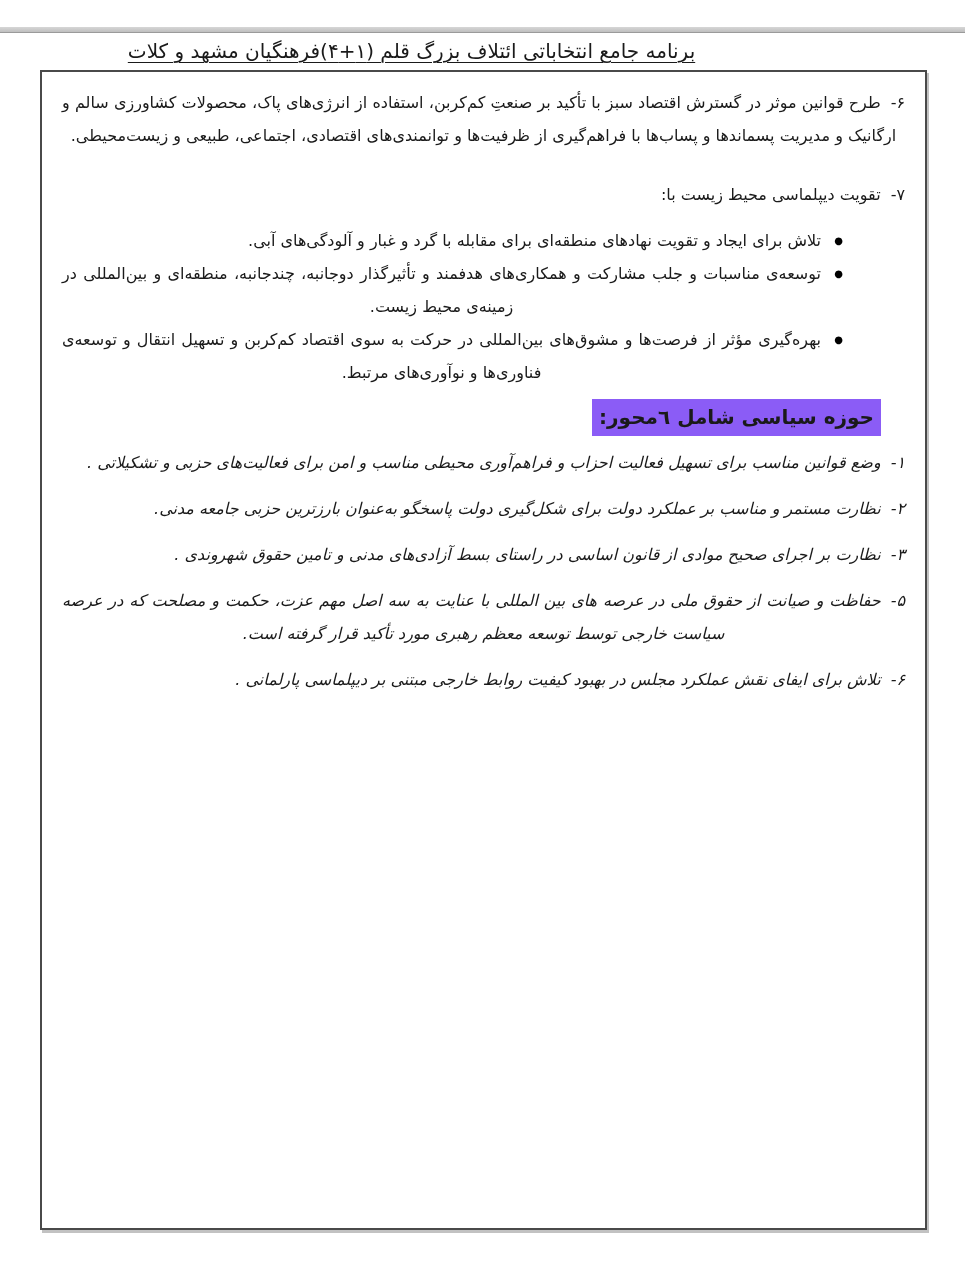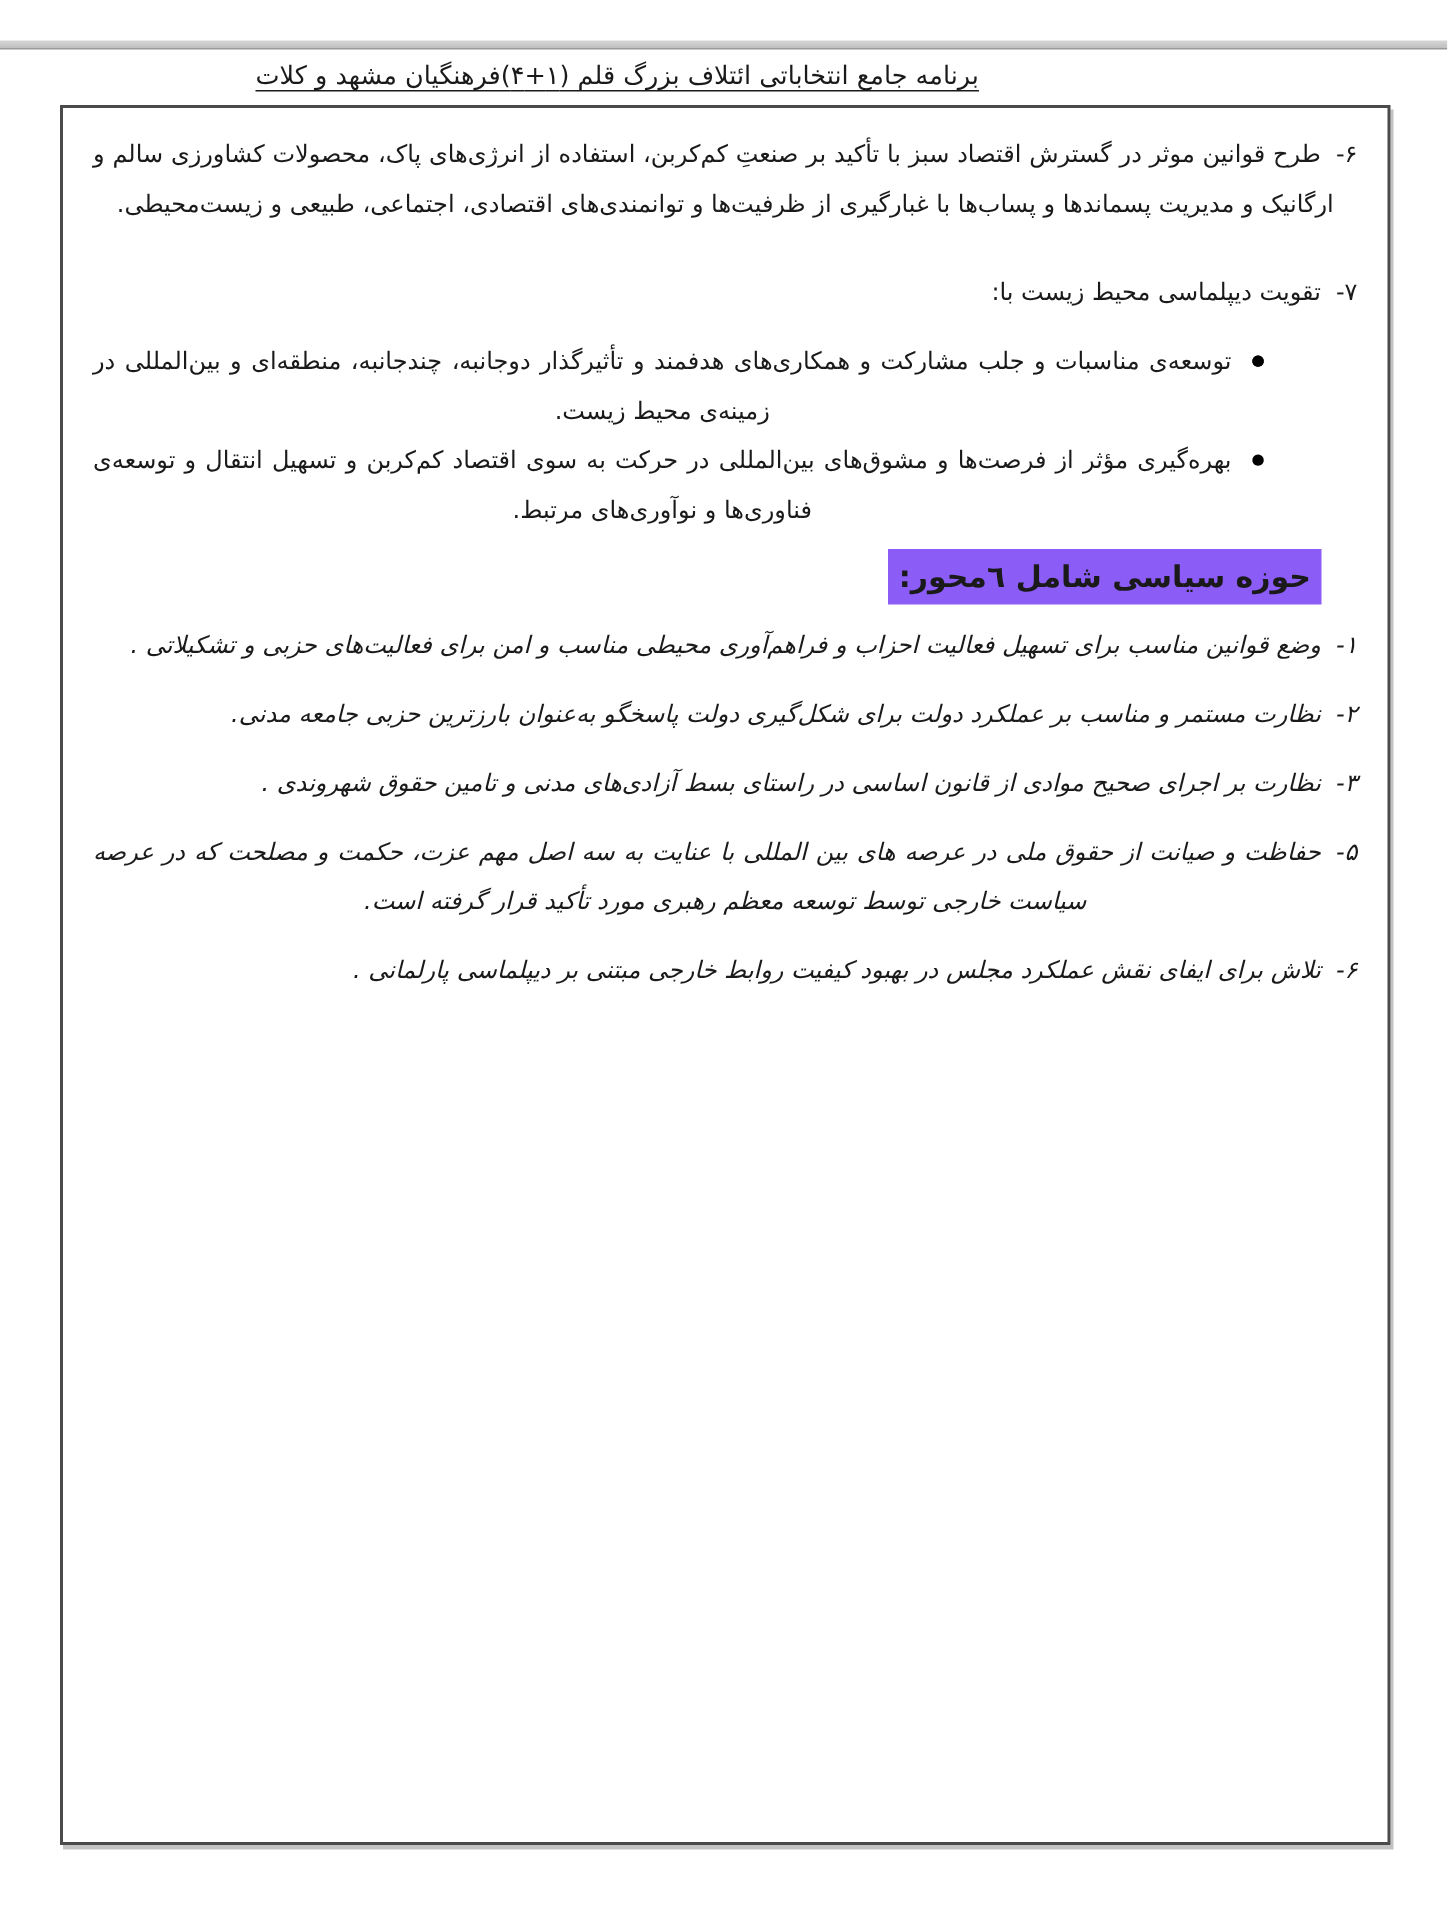--- a/index.html
+++ b/index.html
@@ -13,21 +13,21 @@
     direction:rtl;
   }
   .separator{
     position:absolute;left:0;top:27px;width:965px;height:5px;
     background:linear-gradient(#d6d6d6,#bfbfbf);
     border-bottom:1px solid #9a9a9a;
   }
   .title{
     position:absolute;left:0;top:38px;width:823px;
     text-align:center;
-    font-size:17px;line-height:26px;
+    font-size:20px;line-height:26px;
     direction:rtl;
   }
   .title span{
     text-decoration:underline;
     text-underline-offset:4px;
     text-decoration-thickness:1px;
   }
   .doc-box{
     position:absolute;left:40px;top:70px;
     width:843px;height:1142px;
@@ -80,27 +80,28 @@
 <div class="page">
 
   <div class="separator"></div>
 
   <div class="title">
     <span>برنامه جامع انتخاباتی ائتلاف بزرگ قلم (۱+۴)فرهنگیان مشهد و کلات</span>
   </div>
 
   <div class="doc-box">
 
-    <p class="para multi"><span class="num">۶-</span><span>طرح قوانین موثر در گسترش اقتصاد سبز با تأکید بر صنعتِ کم‌کربن، استفاده از انرژی‌های پاک، محصولات کشاورزی سالم و ارگانیک و مدیریت پسماندها و پساب‌ها با غبار‌گیری از ظرفیت‌ها و توانمندی‌های اقتصادی، اجتماعی، طبیعی و زیست‌محیطی.</span></p>
+    <p class="para multi"><span class="num">۶-</span><span>طرح قوانین موثر در گسترش اقتصاد سبز با تأکید بر صنعتِ کم‌کربن، استفاده از انرژی‌های پاک، محصولات کشاورزی سالم و ارگانیک و مدیریت پسماندها و پساب‌ها با فراهم‌گیری از ظرفیت‌ها و توانمندی‌های اقتصادی، اجتماعی، طبیعی و زیست‌محیطی.</span></p>
 
     <p class="para single env-7"><span class="num">۷-</span><span>تقویت دیپلماسی محیط زیست با:</span></p>
 
     <ul class="bullets">
       <li class="single">
         <span class="bullet-dot">●</span>
+        <span>تلاش برای ایجاد و تقویت نهادهای منطقه‌ای برای مقابله با گرد و غبار و آلودگی‌های آبی.</span>
       </li>
       <li class="multi">
         <span class="bullet-dot">●</span>
         <span>توسعه‌ی مناسبات و جلب مشارکت و همکاری‌های هدفمند و تأثیرگذار دوجانبه، چندجانبه، منطقه‌ای و بین‌المللی در زمینه‌ی محیط زیست.</span>
       </li>
       <li class="multi">
         <span class="bullet-dot">●</span>
         <span>بهره‌گیری مؤثر از فرصت‌ها و مشوق‌های بین‌المللی در حرکت به سوی اقتصاد کم‌کربن و تسهیل انتقال و توسعه‌ی فناوری‌ها و نوآوری‌های مرتبط.</span>
       </li>
     </ul>

